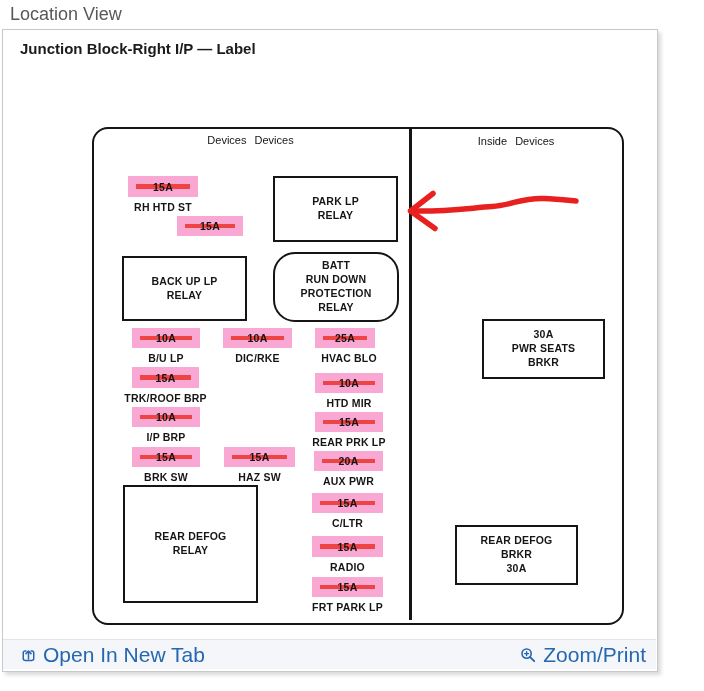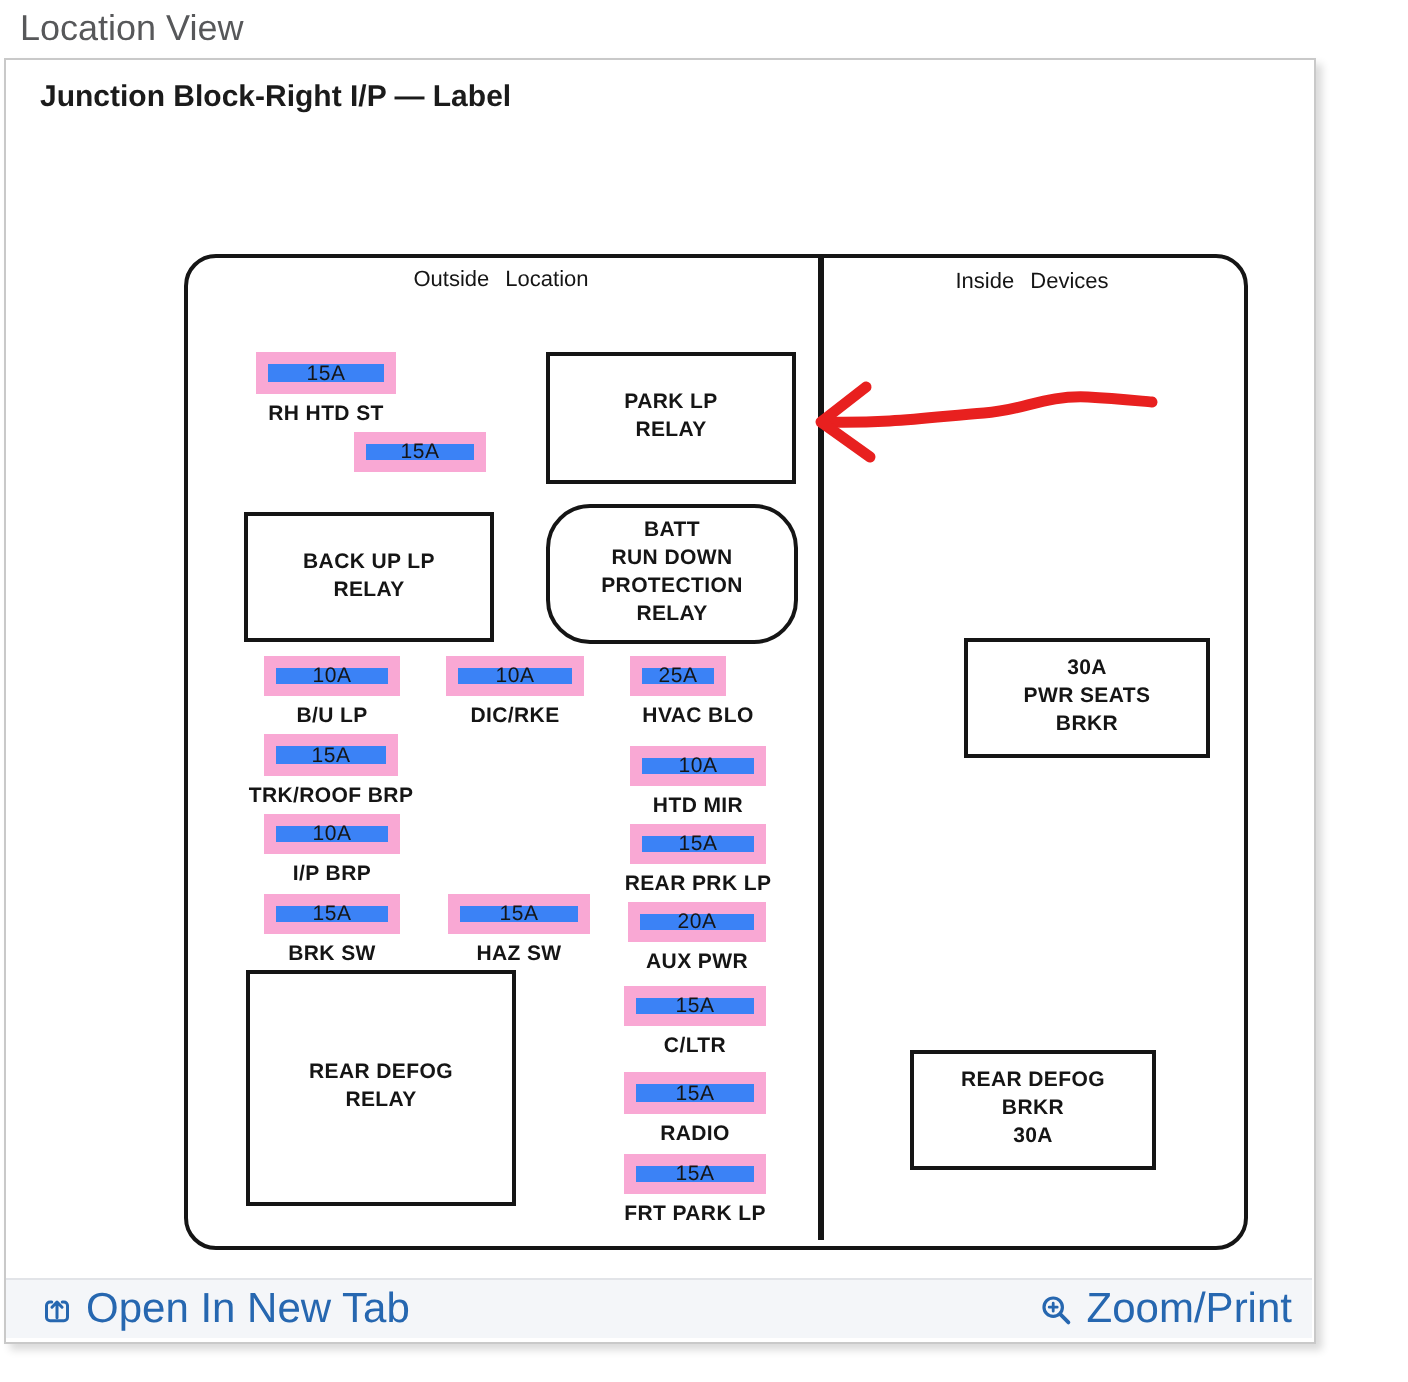--- a/index.html
+++ b/index.html
@@ -7,22 +7,22 @@
           font-family:"Liberation Sans",sans-serif;}
   .page-title{position:absolute;left:10px;top:4px;font-size:18px;color:#57585a;}
   .panel{position:absolute;left:2px;top:29px;width:654px;height:641px;background:#fff;
          border:1px solid #c9c9c9;box-shadow:3px 3px 4px rgba(0,0,0,0.15);}
   .heading{position:absolute;left:20px;top:40px;font-size:15px;font-weight:bold;color:#1b1b1b;}
   
   .diagram-outline{position:absolute;left:92px;top:127px;width:528px;height:494px;
          border:2px solid #151515;border-radius:16px;background:#fff;}
   .divider{position:absolute;left:409px;top:128px;width:3px;height:492px;background:#151515;}
   .section-label{position:absolute;font-size:11px;color:#151515;text-align:center;word-spacing:5px;}
-  .fusebox{position:absolute;border:6px solid #f9a8d4;background:#3b82f6;display:flex;
-           align-items:center;justify-content:center;font-size:10.5px;font-weight:400;
+  .fusebox{position:absolute;border:8px solid #f9a8d4;background:#ef4444;display:flex;
+           align-items:center;justify-content:center;font-size:10.5px;font-weight:700;
            color:#151515;box-sizing:border-box;letter-spacing:.3px;}
   .fuselabel{position:absolute;transform:translateX(-50%);white-space:nowrap;font-size:10.5px;
            font-weight:600;color:#151515;letter-spacing:.2px;}
   .block{position:absolute;border:2px solid #151515;background:#fff;display:flex;flex-direction:column;
            align-items:center;justify-content:center;font-size:10.5px;font-weight:600;color:#151515;
            box-sizing:border-box;text-align:center;line-height:1.32;letter-spacing:.2px;}
   .arrow-svg{position:absolute;left:396px;top:180px;pointer-events:none;}
   
   .footer-bar{position:absolute;left:3px;top:639px;width:653px;height:30px;background:#f4f6f9;
            border-top:1px solid #e2e4e8;box-sizing:border-box;}
@@ -38,33 +38,33 @@
 <div class="screen">
 
   <div class="page-title">Location View</div>
 
   <div class="panel"></div>
 
   <div class="heading">Junction Block-Right I/P — Label</div>
 
   <div class="diagram-outline"></div>
   <div class="divider"></div>
-  <div class="section-label" style="left:92px;top:134px;width:317px;">Outside Location</div>
+  <div class="section-label" style="left:92px;top:134px;width:317px;">Devices Devices</div>
   <div class="section-label" style="left:412px;top:135px;width:208px;">Inside Devices</div>
 
   <div id="diagram-layer">
       <div class="fusebox" style="left: 128px; top: 176px; width: 70px; height: 21px;">15A</div>
       <div class="fuselabel" style="left: 163px; top: 201px;">RH HTD ST</div>
       <div class="fusebox" style="left: 177px; top: 216px; width: 66px; height: 20px;">15A</div>
       <div class="fuselabel" style="left: 210px; top: 256px;">PWR DROP</div>
       <div class="fusebox" style="left: 132px; top: 328px; width: 68px; height: 20px;">10A</div>
       <div class="fuselabel" style="left: 166px; top: 352px;">B/U LP</div>
       <div class="fusebox" style="left: 223px; top: 328px; width: 69px; height: 20px;">10A</div>
       <div class="fuselabel" style="left: 257.5px; top: 352px;">DIC/RKE</div>
-      <div class="fusebox" style="left: 315px; top: 328px; width: 48px; height: 20px;">25A</div>
+      <div class="fusebox" style="left: 315px; top: 328px; width: 60px; height: 20px;">25A</div>
       <div class="fuselabel" style="left: 349px; top: 352px;">HVAC BLO</div>
       <div class="fusebox" style="left: 132px; top: 367px; width: 67px; height: 21px;">15A</div>
       <div class="fuselabel" style="left: 165.5px; top: 392px;">TRK/ROOF BRP</div>
       <div class="fusebox" style="left: 315px; top: 373px; width: 68px; height: 20px;">10A</div>
       <div class="fuselabel" style="left: 349px; top: 397px;">HTD MIR</div>
       <div class="fusebox" style="left: 132px; top: 407px; width: 68px; height: 20px;">10A</div>
       <div class="fuselabel" style="left: 166px; top: 431px;">I/P BRP</div>
       <div class="fusebox" style="left: 315px; top: 412px; width: 68px; height: 20px;">15A</div>
       <div class="fuselabel" style="left: 349px; top: 436px;">REAR PRK LP</div>
       <div class="fusebox" style="left: 132px; top: 447px; width: 68px; height: 20px;">15A</div>

